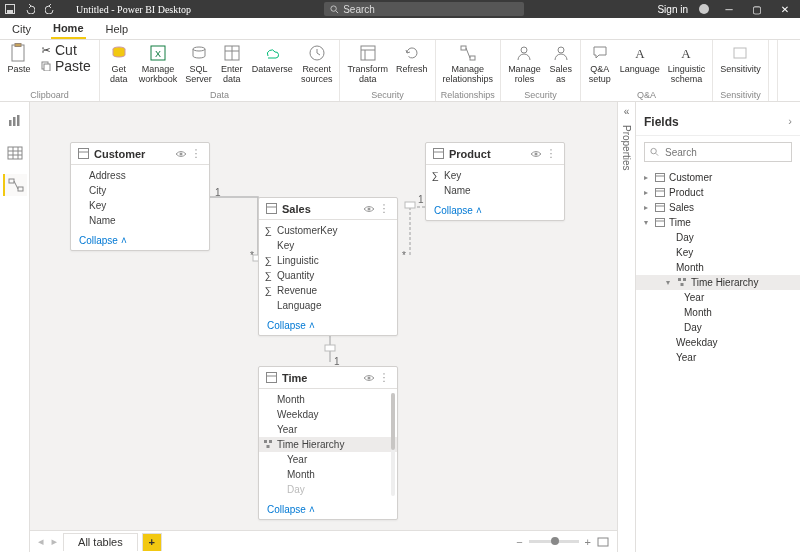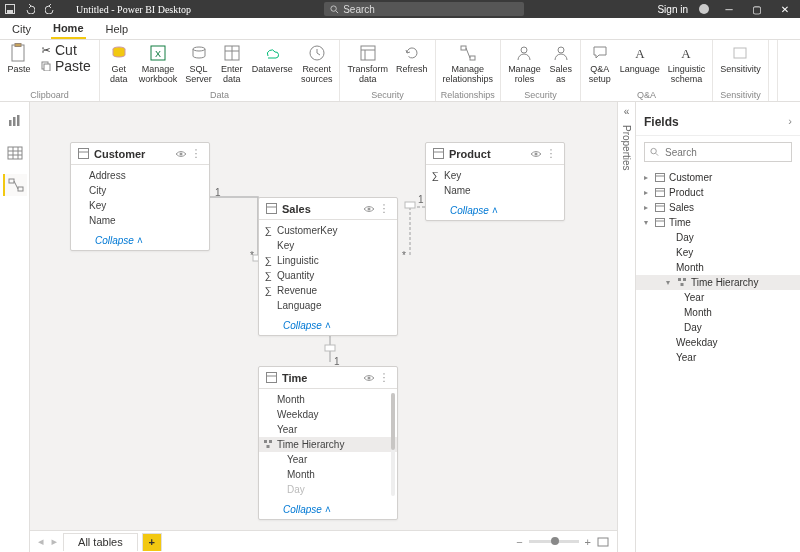--- a/index.html
+++ b/index.html
@@ -47,21 +47,21 @@
   .tablecard .thead { display: flex; align-items: center; padding: 4px 6px; border-bottom: 1px solid #e1dfdd; }
   .tablecard .thead .ticon { width: 12px; height: 12px; margin-right: 5px; display:flex; align-items:center; justify-content:center; }
   .tablecard .thead .tname { flex: 1; font-weight: 600; font-size: 11px; }
   .tablecard .thead .tact { width: 14px; text-align: center; color: #999; cursor: pointer; }
   .tablecard .tbody { padding: 3px 0; position: relative; }
   .tablecard .trow { display: flex; align-items: center; padding: 2px 6px 2px 18px; font-size: 10px; color: #424242; position: relative; }
   .tablecard .trow .fldicon { position: absolute; left: 4px; width: 10px; height: 10px; display:flex; align-items:center; justify-content:center; }
   .tablecard .trow.indent { padding-left: 28px; }
   .tablecard .trow.selected { background: #edebea; }
   .tablecard .trow.group { padding-left: 8px; }
-  .tablecard .collapse { padding: 4px 24px; font-size: 10px; color: #0078d4; cursor: pointer; display: flex; align-items: center; gap: 3px; font-style: italic; }
+  .tablecard .collapse { padding: 4px 8px; font-size: 10px; color: #0078d4; cursor: pointer; display: flex; align-items: center; gap: 3px; }
   .tablecard .scroll-track { position:absolute; right:2px; top:4px; bottom:4px; width:4px; background:#eee; border-radius:2px; display:none; }
   .tablecard.with-scroll .scroll-track { display:block; }
   .tablecard .scroll-thumb { position:absolute; left:0; right:0; top:0; height:55%; background:#c8c6c4; border-radius:2px; }
   .card-label { position:absolute; font-size:10px; color:#666; }
 
   
   .bottomtabs { height: 22px; background: #fff; border-top: 1px solid #e1dfdd; display: flex; align-items: center; padding-left: 6px; gap: 4px; }
   .bottomtabs .nav { color:#bbb; padding:0 2px; cursor:pointer; }
   .btab { padding: 0 14px; height: 18px; display:flex; align-items:center; background:#fff; border:1px solid #e1dfdd; border-bottom:none; cursor:pointer; }
   .btab.add { background:#f2c811; width:20px; padding:0; justify-content:center; font-weight:bold; }

